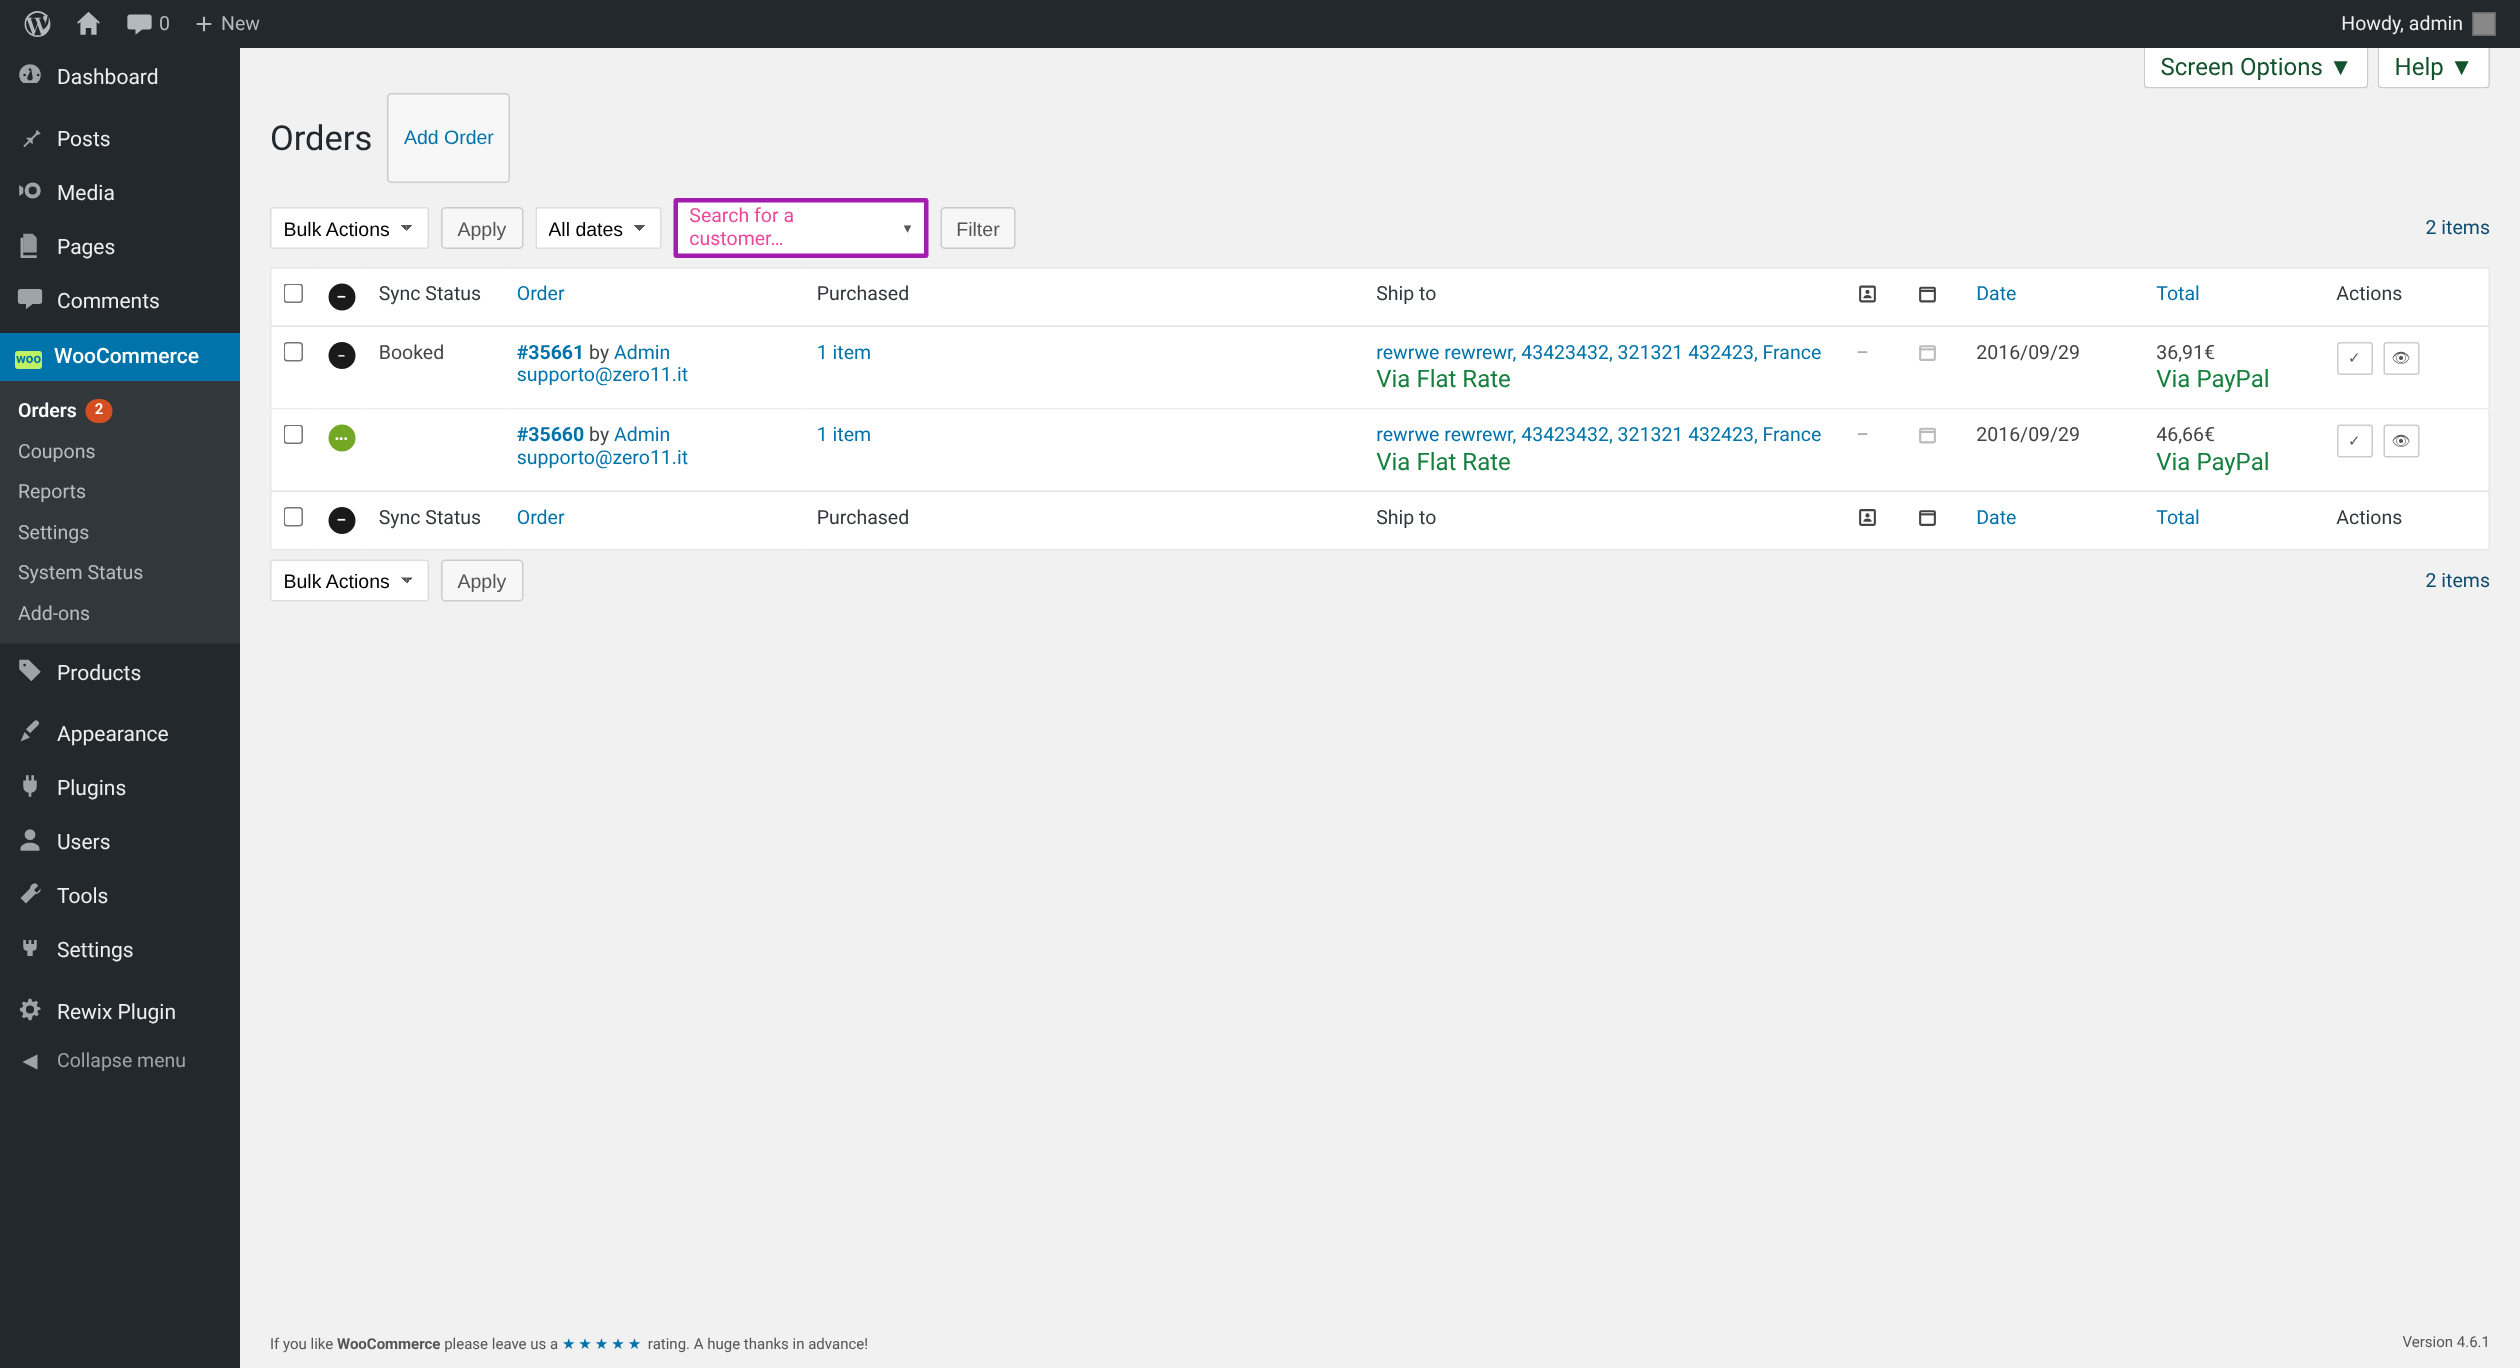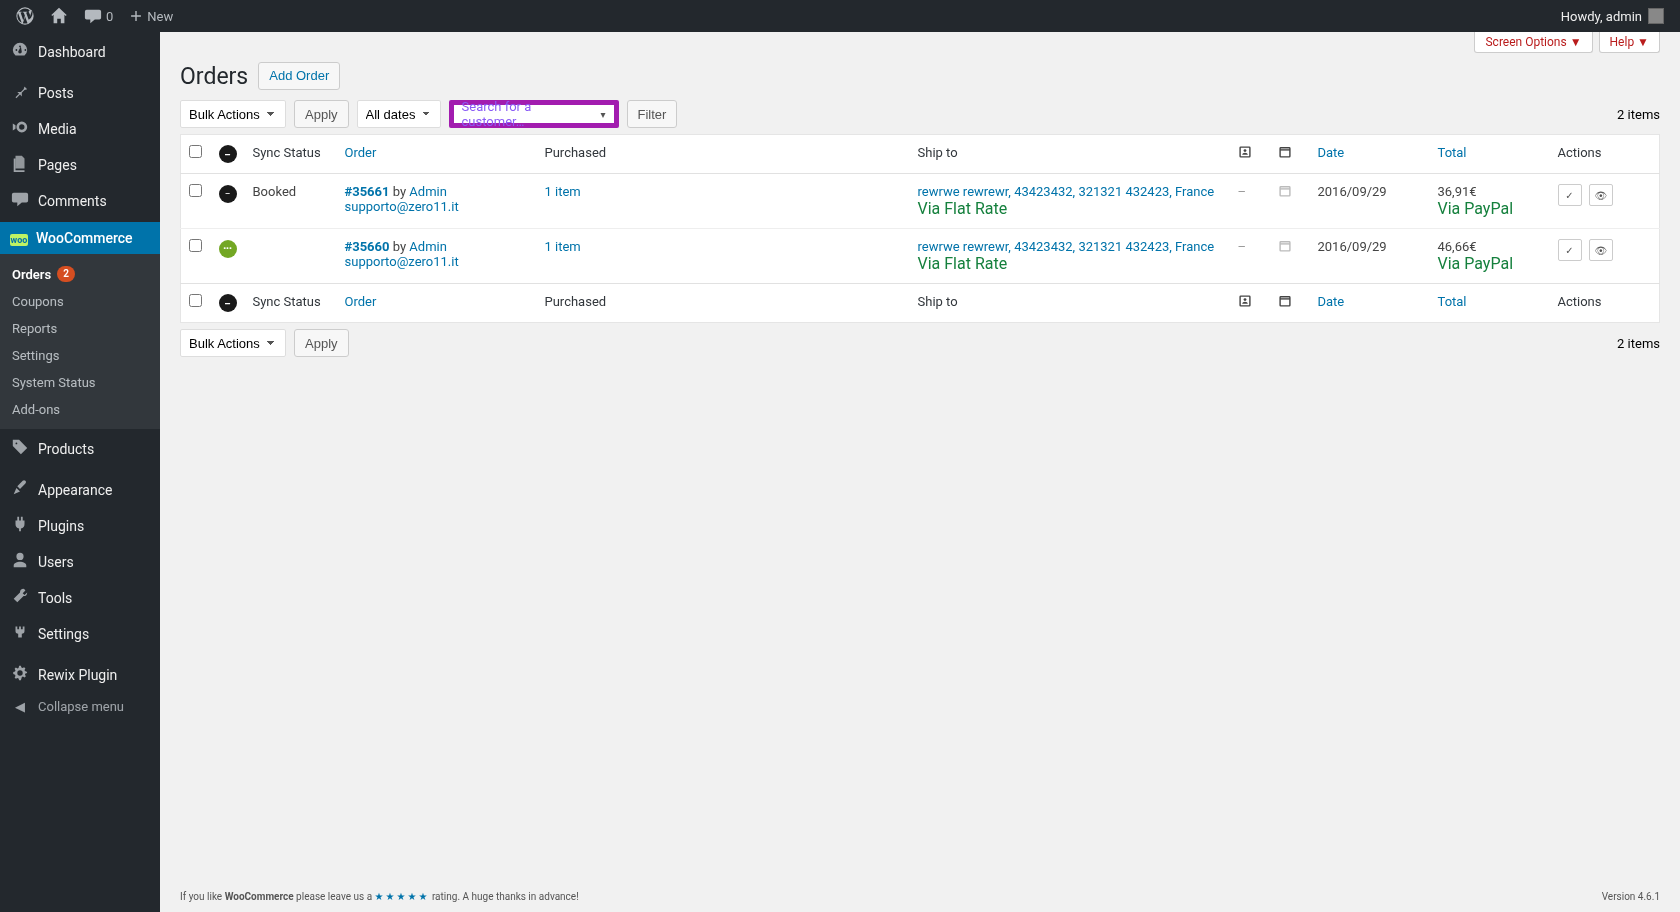--- a/index.html
+++ b/index.html
@@ -24,35 +24,35 @@
 .submenu-item { padding: 6px 12px; color: rgba(240,245,250,0.7); font-size: 13px; cursor: pointer; display: flex; align-items: center; gap: 6px; }
 .submenu-item.current { color: #fff; font-weight: 600; }
 .count-badge { background: #d54e21; color: #fff; border-radius: 10px; font-size: 10px; padding: 0 6px; line-height: 16px; height: 16px; }
 .sep { height: 5px; }
 .collapse { display: flex; align-items: center; gap: 8px; padding: 8px 10px; color: rgba(240,245,250,0.6); cursor: pointer; font-size: 13px; }
 .collapse .ico { width: 20px; text-align: center; }
 
 
 .content { margin-left: 160px; padding: 6px 20px 40px 20px; min-height: calc(100vh - 32px); position: relative; }
 .top-right-tabs { position: absolute; right: 20px; top: 0; display: flex; gap: 6px; }
-.screen-tab { background: #fff; border: 1px solid #ccc; border-top: none; padding: 3px 10px; font-size: 12px; color: #b91c1c; cursor: pointer; border-radius: 0 0 3px 3px; }
+.screen-tab { background: #fff; border: 1px solid #ccc; border-top: none; padding: 3px 10px; font-size: 16px; color: #14532d; cursor: pointer; border-radius: 0 0 3px 3px; }
 .page-head { display: flex; align-items: center; gap: 10px; margin-top: 24px; margin-bottom: 10px; }
 .page-head h1 { font-size: 23px; font-weight: 400; color: #23282d; }
-.btn { background: #f7f7f7; border: 1px solid #ccc; color: #0073aa; padding: 2px 10px; font-size: 13px; border-radius: 3px; cursor: pointer; line-height: 22px; text-align: right; }
+.btn { background: #f7f7f7; border: 1px solid #ccc; color: #0073aa; padding: 18px 10px; font-size: 13px; border-radius: 3px; cursor: pointer; line-height: 22px; text-align: right; }
 .subsubsub { font-size: 13px; color: #666; margin-bottom: 8px; }
 .subsubsub a { color: #0073aa; }
 .subsubsub .current { color: #000; font-weight: 600; }
 .tablenav { display: flex; align-items: center; gap: 8px; margin-bottom: 6px; }
 .select { background: #fff; border: 1px solid #ddd; padding: 3px 24px 3px 8px; font-size: 13px; height: 28px; border-radius: 2px; appearance: none; background-image: linear-gradient(45deg, transparent 50%, #555 50%), linear-gradient(135deg, #555 50%, transparent 50%); background-position: calc(100% - 14px) 11px, calc(100% - 10px) 11px; background-size: 4px 4px, 4px 4px; background-repeat: no-repeat; cursor: pointer; }
 .btn-do { background: #f7f7f7; border: 1px solid #ccc; color: #555; padding: 0 10px; height: 28px; font-size: 13px; border-radius: 3px; cursor: pointer; }
 .search-box { margin-left: auto; display: flex; align-items: center; gap: 6px; margin-bottom: 8px; }
 .search-input { border: 1px solid #ddd; padding: 3px 8px; height: 28px; width: 140px; font-size: 13px; border-radius: 2px; }
-.customer-search { border: 5px solid #a21caf; background: #fff; padding: 0 26px 0 8px; height: 28px; width: 170px; font-size: 13px; border-radius: 2px; color: #8b5cf6; display: flex; align-items: center; position: relative; cursor: pointer; }
+.customer-search { border: 3px solid #a21caf; background: #fff; padding: 0 26px 0 8px; height: 40px; width: 170px; font-size: 13px; border-radius: 2px; color: #ec4899; display: flex; align-items: center; position: relative; cursor: pointer; }
 .customer-search::after { content: "▾"; position: absolute; right: 8px; color: #555; font-size: 10px; }
-.items-count { color: #000000; font-size: 13px; }
+.items-count { color: #0c4a6e; font-size: 13px; }
 .tablenav .items-count { margin-left: auto; }
 
 
 .wp-list-table { width: 100%; border: 1px solid #e5e5e5; border-collapse: collapse; background: #fff; font-size: 13px; }
 .wp-list-table th, .wp-list-table td { text-align: left; padding: 10px 8px; vertical-align: top; }
 .wp-list-table thead th, .wp-list-table tfoot th { border-bottom: 1px solid #e1e1e1; font-weight: 400; color: #32373c; }
 .wp-list-table tfoot th { border-top: 1px solid #e1e1e1; border-bottom: none; }
 .wp-list-table tbody tr { border-bottom: 1px solid #eee; }
 .wp-list-table tbody tr:last-child { border-bottom: none; }
 .wp-list-table th a { color: #0073aa; }

